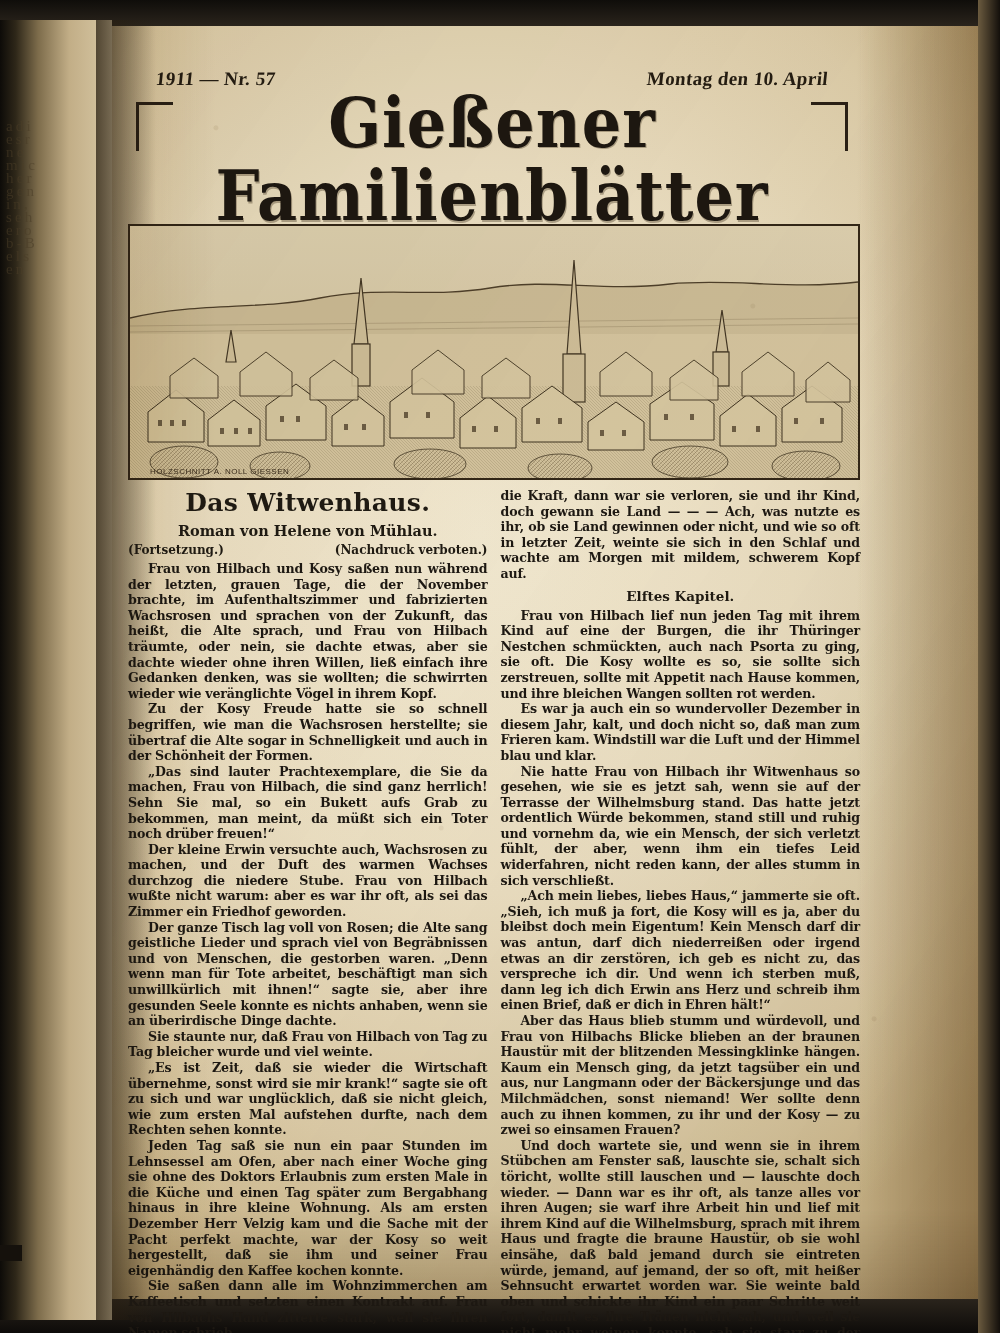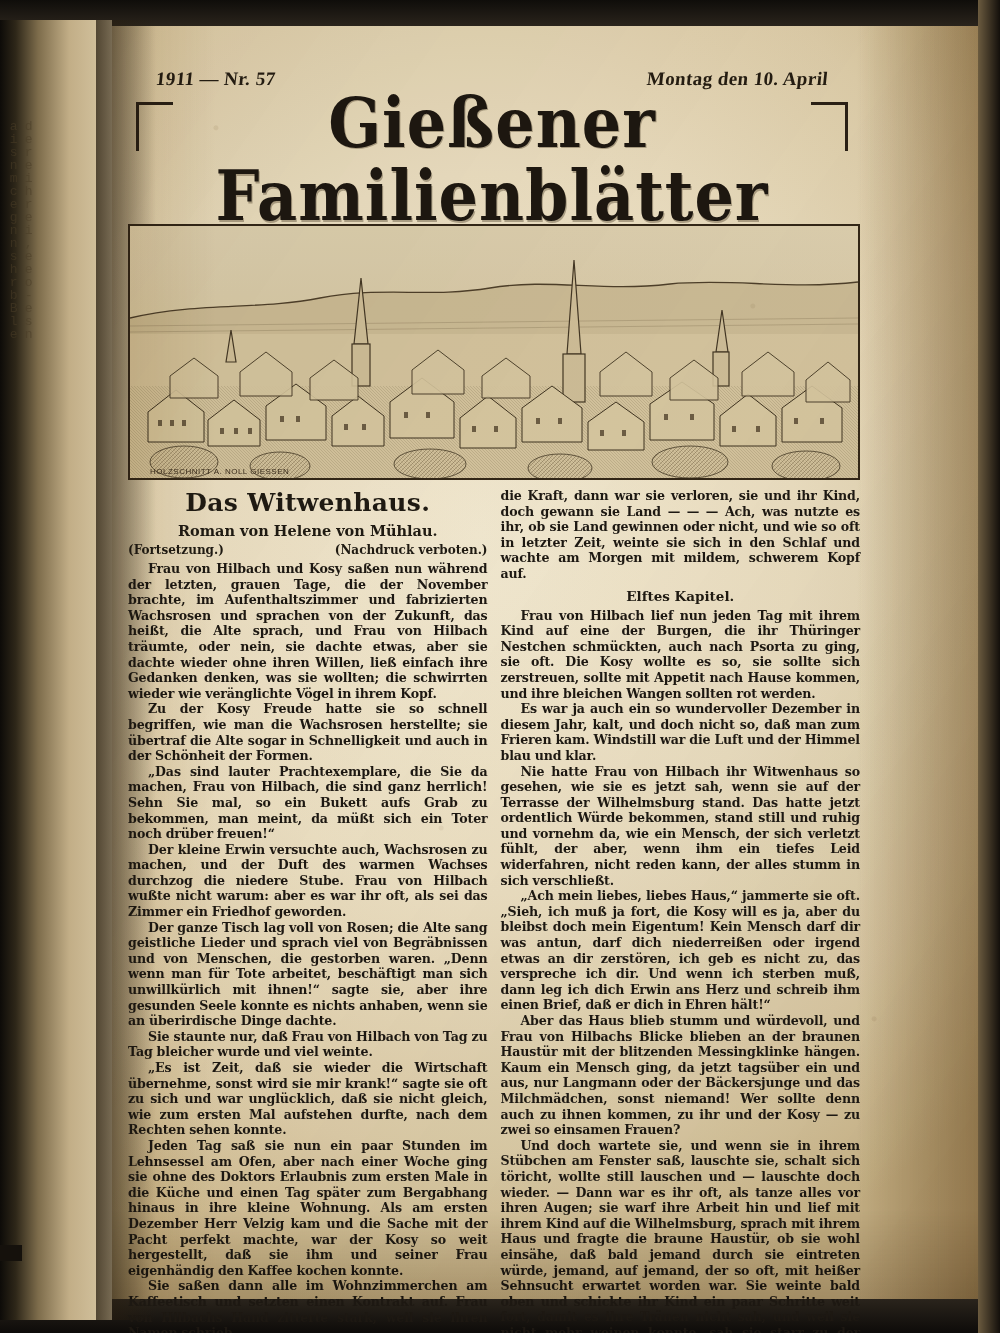--- a/index.html
+++ b/index.html
@@ -47,28 +47,27 @@
     position: absolute;
     left: 96px; top: 20px;
     width: 60px; height: 1300px;
     background: linear-gradient(90deg, rgba(40,30,16,0.75), rgba(40,30,16,0));
     pointer-events: none;
   }
   .left-leak {
     position: absolute;
     left: 6px; top: 120px;
     width: 30px; height: 1060px;
-    font-family: Liberation Mono, monospace;
-    font-size: 13px;
+    font-family: Liberation Serif, serif;
+    font-size: 15px;
     line-height: 13px;
     color: #4a3d27;
     opacity: .55;
     overflow: hidden;
     letter-spacing: -0.3px;
-    text-align: center;
   }
 
   
   .page {
     position: absolute;
     left: 112px; top: 26px;
     width: 866px; height: 1273px;
   }
 
   .paper-noise {

